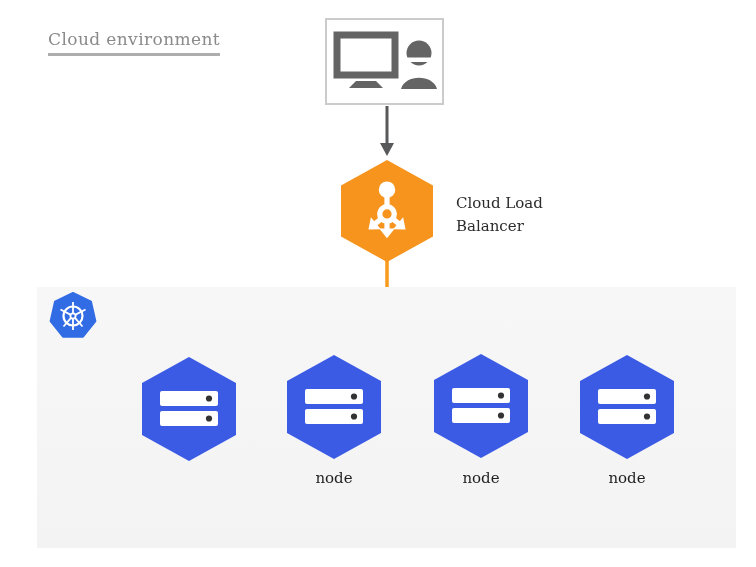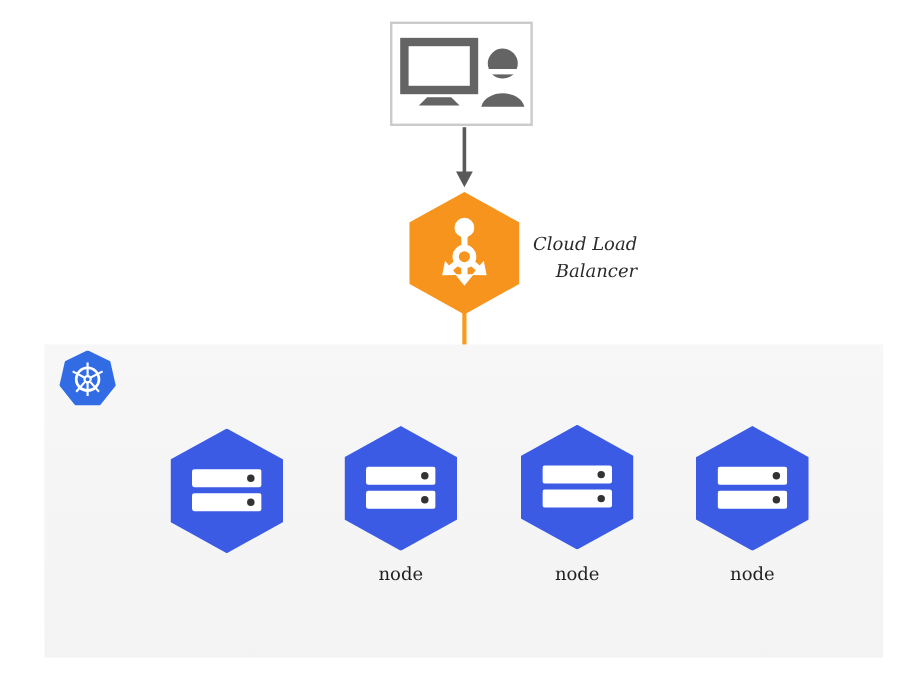--- a/index.html
+++ b/index.html
@@ -24,35 +24,36 @@
 
   .hex{position:absolute;display:flex;align-items:center;justify-content:center;
        clip-path:polygon(50% 0%,100% 25%,100% 75%,50% 100%,0% 75%,0% 25%);}
   .hex.lb{left:341px;top:160px;width:92px;height:102px;background:#F7941E;}
   .hex.node{width:94px;height:104px;background:#3B5BE5;}
   .hex.n0{left:142px;top:357px;}
   .hex.n1{left:287px;top:355px;}
   .hex.n2{left:434px;top:354px;}
   .hex.n3{left:580px;top:355px;}
 
-  .lb-label{position:absolute;left:439px;top:192px;width:92px;text-align:right;
-            font-size:15px;line-height:23px;color:#2b2b2b;font-style:italic;}
+  .lb-label{position:absolute;left:456px;top:192px;width:92px;text-align:left;
+            font-size:15px;line-height:23px;color:#2b2b2b;}
 
   .node-label{position:absolute;width:140px;text-align:center;font-size:15px;
               color:#1f1f1f;transform:translateX(-50%);top:469px;}
   .node-label.l0{left:189px;}
   .node-label.l1{left:334px;}
   .node-label.l2{left:481px;}
   .node-label.l3{left:627px;}
 </style>
 </head>
 <body>
 
 <div class="stage">
 
+  <div class="title">Cloud environment</div>
 
   <div class="client-box">
     <svg width="106" height="62" viewBox="0 0 106 62">
 
       <rect x="5" y="4" width="58" height="40" fill="#ffffff" stroke="#646464" stroke-width="7"></rect>
       <polygon points="24,50 44,50 51,57 17,57" fill="#646464"></polygon>
 
       <g>
         <circle cx="87" cy="22" r="12.5" fill="#646464"></circle>
         <rect x="73" y="26.5" width="28" height="4.5" fill="#ffffff"></rect>

